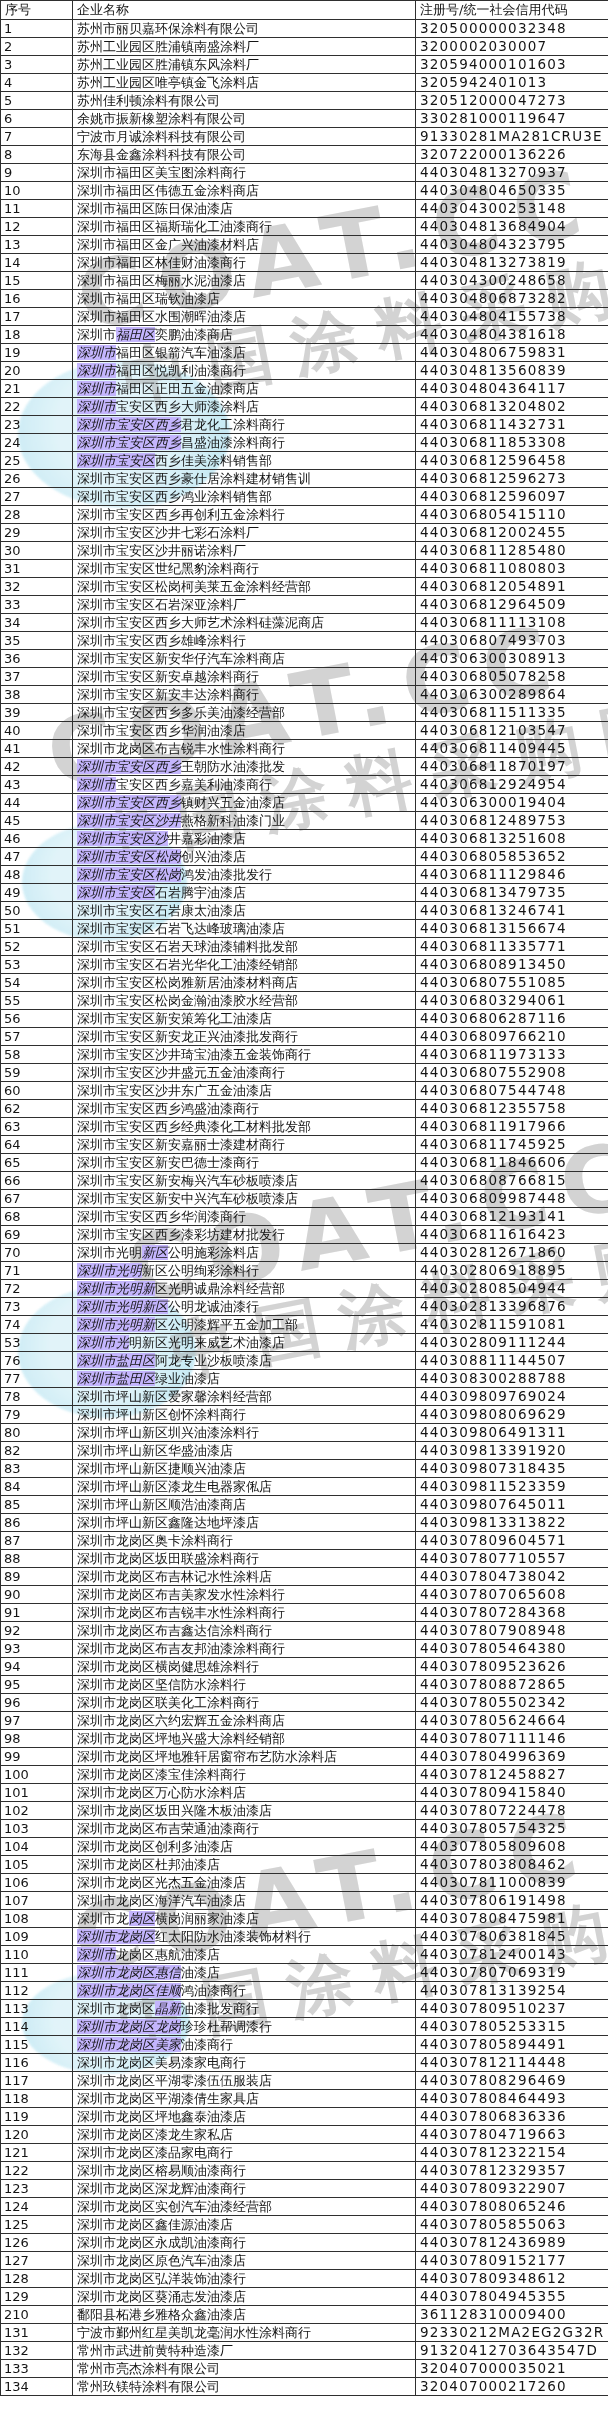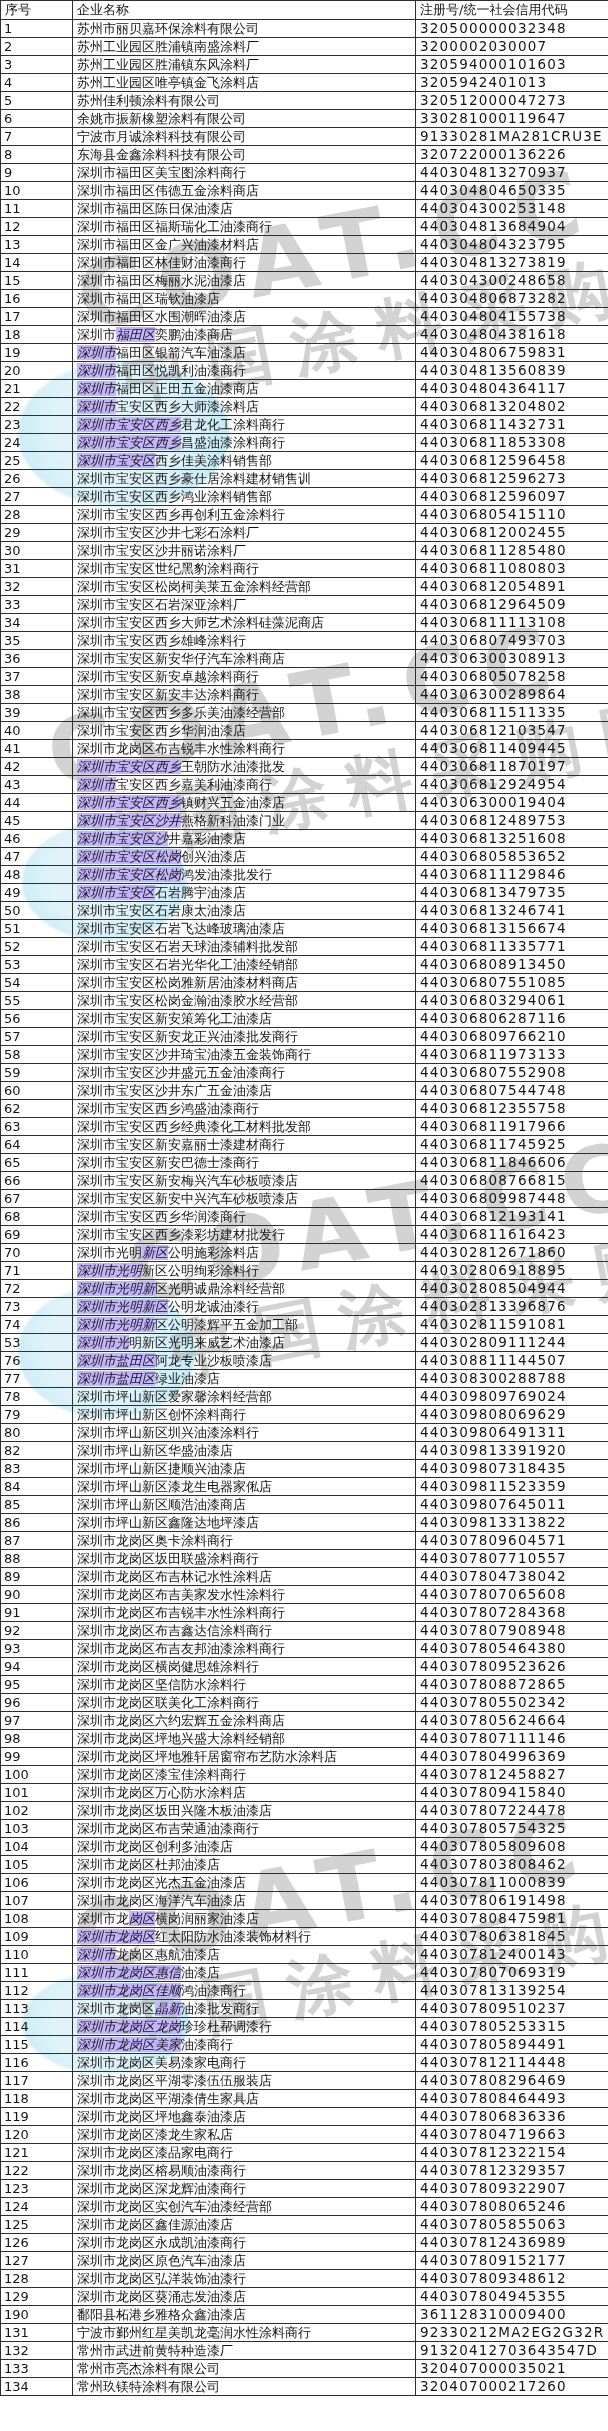--- a/index.html
+++ b/index.html
@@ -714,21 +714,21 @@
           <td class="idx">128</td>
           <td>深圳市龙岗区弘洋装饰油漆行</td>
           <td class="code">440307809348612</td>
         </tr>
         <tr>
           <td class="idx">129</td>
           <td>深圳市龙岗区葵涌志发油漆店</td>
           <td class="code">440307804945355</td>
         </tr>
         <tr>
-          <td class="idx">190</td>
+          <td class="idx">210</td>
           <td>鄱阳县柘港乡雅格众鑫油漆店</td>
           <td class="code">361128310009400</td>
         </tr>
         <tr>
           <td class="idx">131</td>
           <td>宁波市鄞州红星美凯龙毫润水性涂料商行</td>
           <td class="code">92330212MA2EG2G32R</td>
         </tr>
         <tr>
           <td class="idx">132</td>

